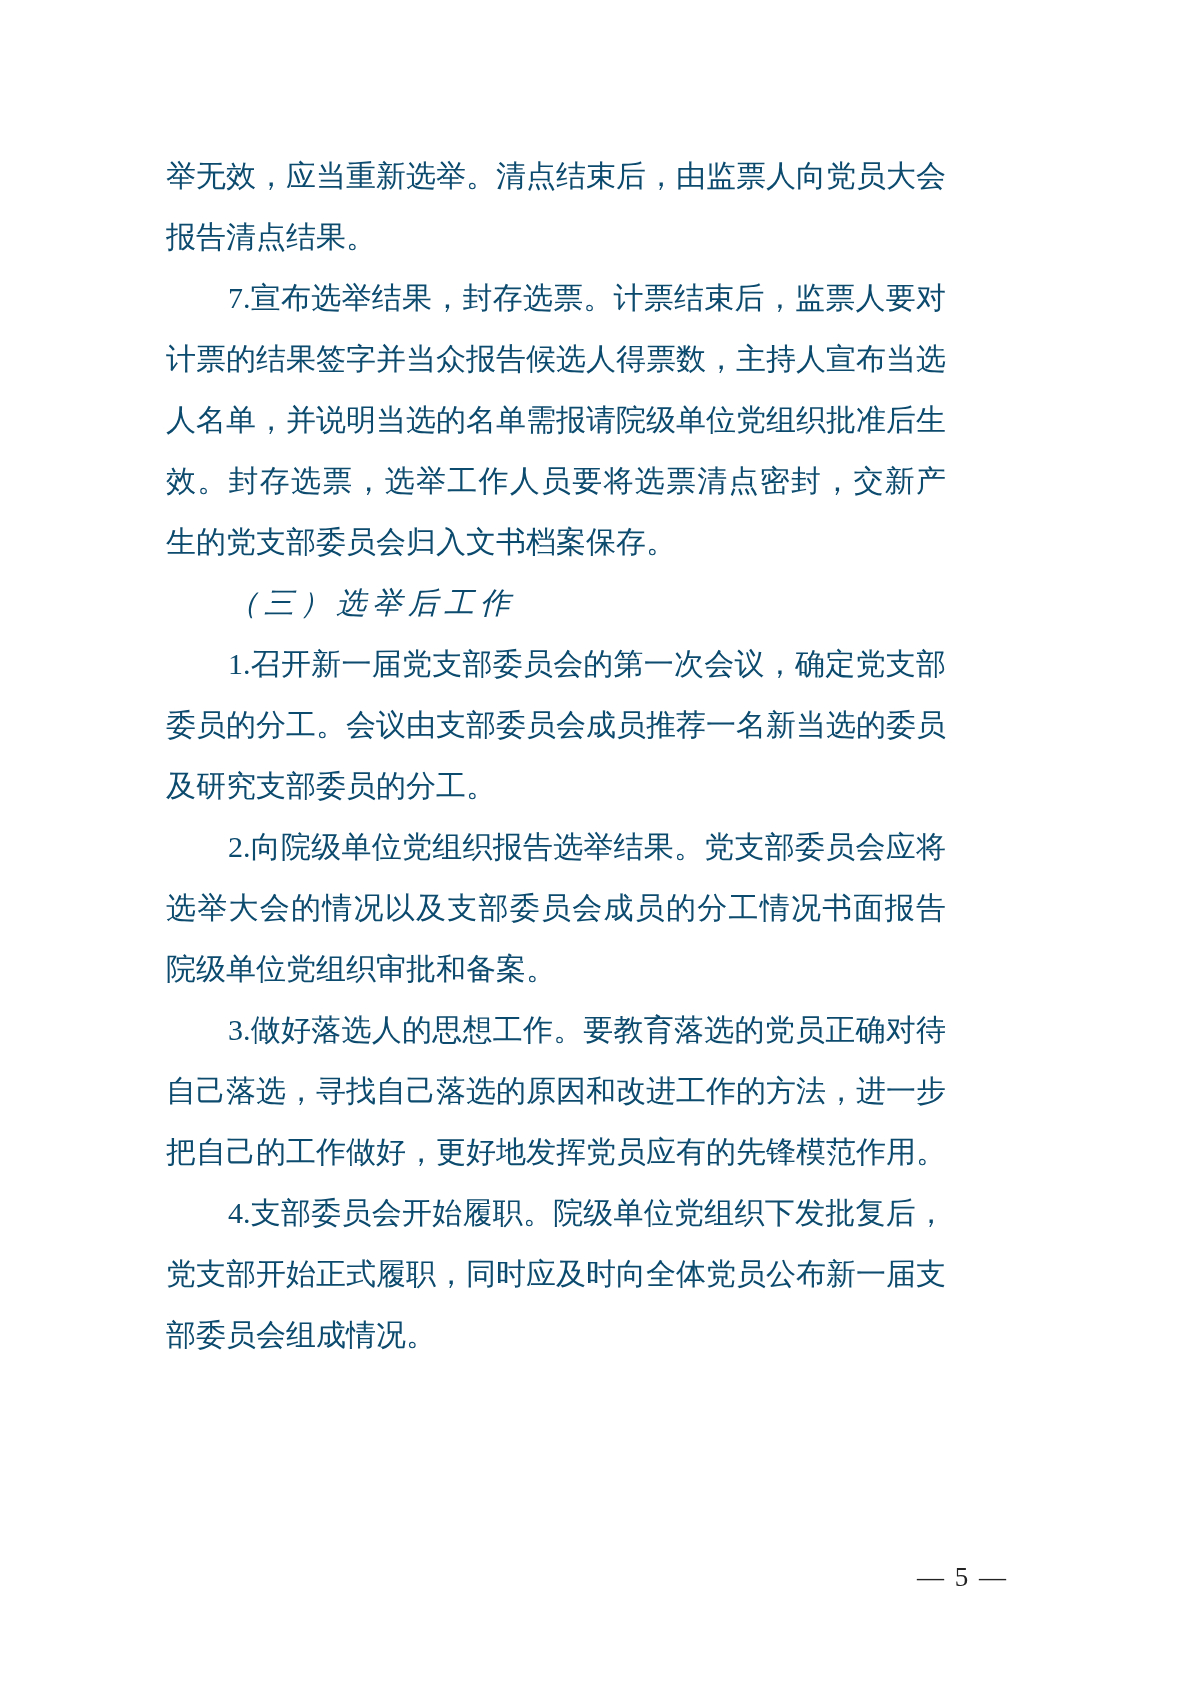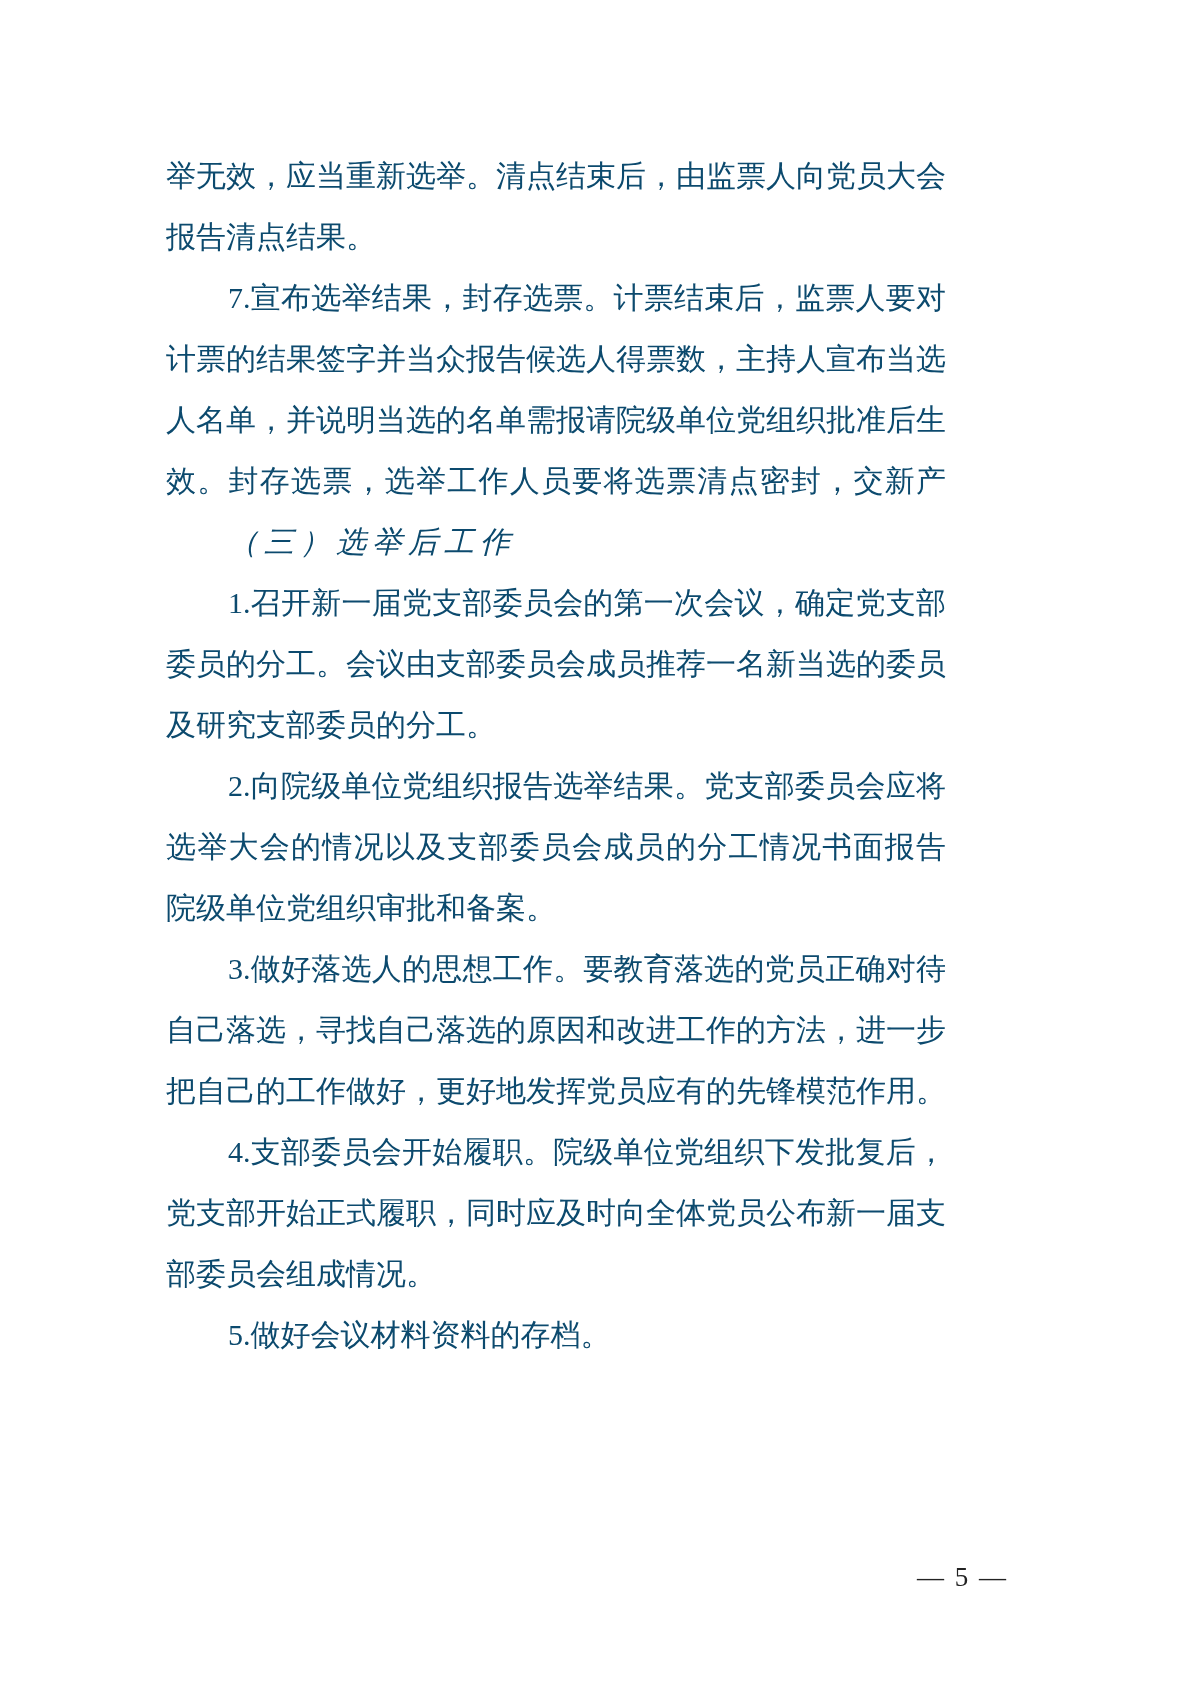--- a/index.html
+++ b/index.html
@@ -58,31 +58,31 @@
 <body>
 
 <div class="page">
   <div class="text-block" id="text-block">
       <div class="line justify">举无效，应当重新选举。清点结束后，由监票人向党员大会</div>
       <div class="line">报告清点结果。</div>
       <div class="line indent justify">7.宣布选举结果，封存选票。计票结束后，监票人要对</div>
       <div class="line justify">计票的结果签字并当众报告候选人得票数，主持人宣布当选</div>
       <div class="line justify">人名单，并说明当选的名单需报请院级单位党组织批准后生</div>
       <div class="line justify">效。封存选票，选举工作人员要将选票清点密封，交新产</div>
+      <div class="line">生的党支部委员会归入文书档案保存。</div>
       <div class="line indent heading">（三）选举后工作</div>
       <div class="line indent justify">1.召开新一届党支部委员会的第一次会议，确定党支部</div>
       <div class="line justify">委员的分工。会议由支部委员会成员推荐一名新当选的委员</div>
       <div class="line">及研究支部委员的分工。</div>
       <div class="line indent justify">2.向院级单位党组织报告选举结果。党支部委员会应将</div>
       <div class="line justify">选举大会的情况以及支部委员会成员的分工情况书面报告</div>
       <div class="line">院级单位党组织审批和备案。</div>
       <div class="line indent justify">3.做好落选人的思想工作。要教育落选的党员正确对待</div>
       <div class="line justify">自己落选，寻找自己落选的原因和改进工作的方法，进一步</div>
       <div class="line">把自己的工作做好，更好地发挥党员应有的先锋模范作用。</div>
       <div class="line indent justify">4.支部委员会开始履职。院级单位党组织下发批复后，</div>
       <div class="line justify">党支部开始正式履职，同时应及时向全体党员公布新一届支</div>
       <div class="line">部委员会组成情况。</div>
-      <div class="line indent">5.做好会议材料资料的存档。</div>
     </div>
   <div class="footer">
     <span>— 5 —</span>
   </div>
 </div>
 
 </body></html>

